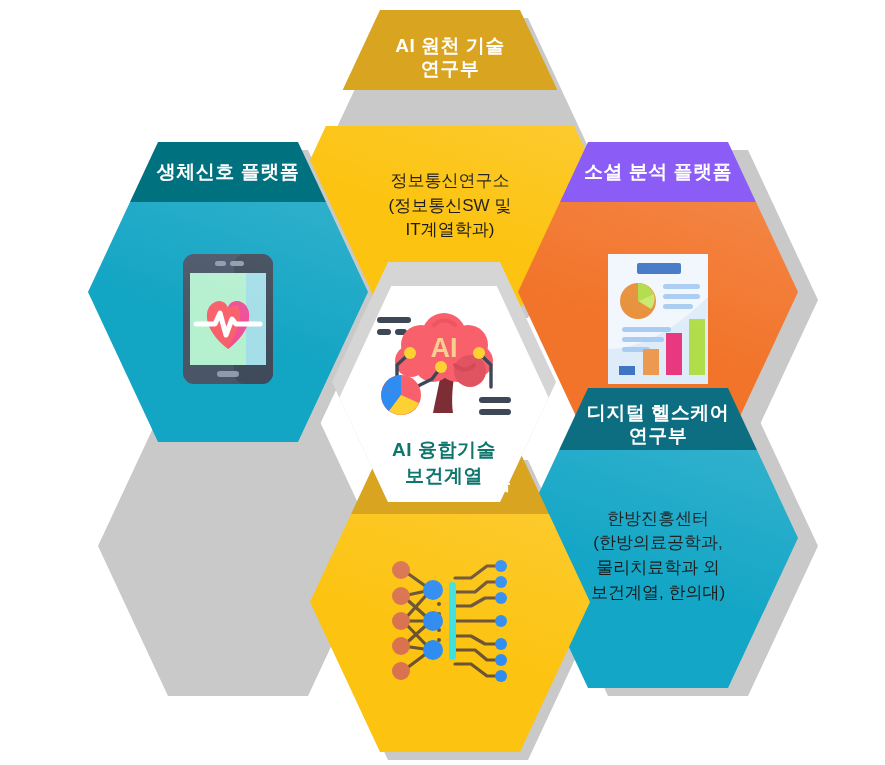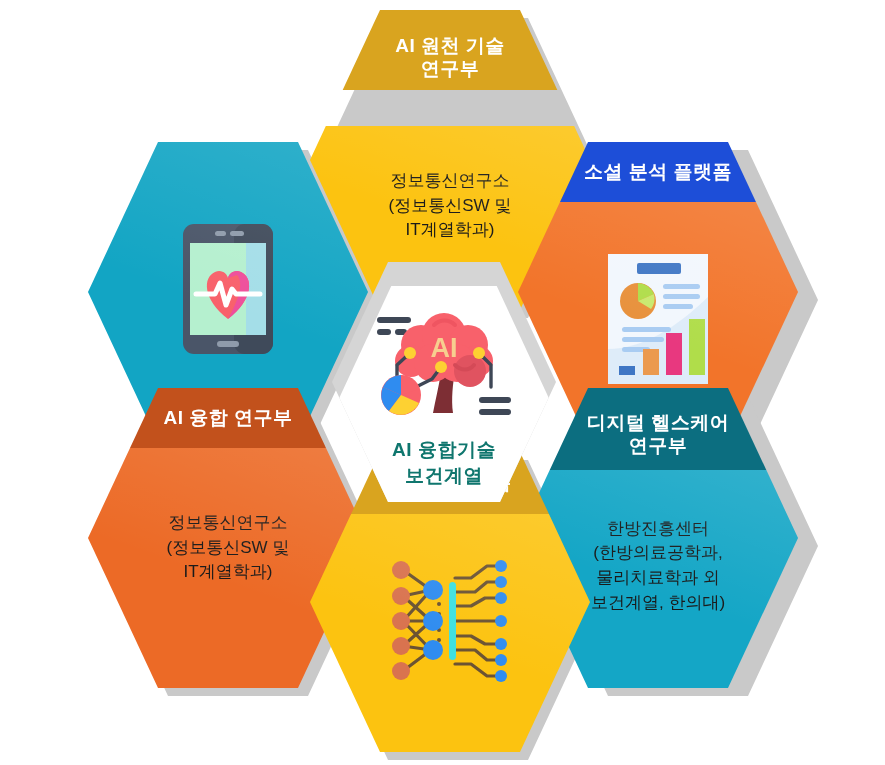--- a/index.html
+++ b/index.html
@@ -44,21 +44,21 @@
     -webkit-clip-path:polygon(25% 0%,75% 0%,100% 50%,75% 100%,25% 100%,0% 50%);
     clip-path:polygon(25% 0%,75% 0%,100% 50%,75% 100%,25% 100%,0% 50%);
     z-index:0;
   }
 
   
   .yellow .head{background:#d9a41f;}
   .yellow .body{background:#fcc310;}
   .teal   .head{background:#00717f;}
   .teal   .body{background:#12a5c4;}
-  .orange .head{background:#1d4ed8;}
+  .orange .head{background:#8b5cf6;}
   .orange .body{background:#f2742a;}
   .orangedeep .head{background:#c2511c;}
   .orangedeep .body{background:#ec6a26;}
   .tealdeep .head{background:#0c6e80;}
   .tealdeep .body{background:#14a6c6;}
   .yellowdeep .head{background:#d9a41f;}
   .yellowdeep .body{background:#fcc310;}
 
   
   .hex .body::after{
@@ -112,20 +112,25 @@
     <div class="body" style="font-size:17px;padding-bottom:24px;">
       <div class="lines">
         <div>정보통신연구소</div>
         <div>(정보통신SW 및</div>
         <div>IT계열학과)</div>
       </div>
     </div>
   </div>
 
   <div class="hex teal" id="hex-top-left" style="left:88px;top:142px;width:280px;height:300px;z-index:2;">
+    <div class="head" style="height:60px;font-size:19px;">
+      <div>
+        <div>생체신호 플랫폼</div>
+      </div>
+    </div>
     <div class="body">
       <span class="icon-wrap">
         <svg width="92" height="132" viewBox="0 0 92 132" aria-hidden="true">
           <rect x="1" y="1" width="90" height="130" rx="11" fill="#4a5568"></rect>
           <rect x="52" y="1" width="39" height="130" rx="11" fill="#3f4a5a"></rect>
           <rect x="8" y="20" width="76" height="92" fill="#b5f0cf"></rect>
           <rect x="64" y="20" width="20" height="92" fill="#9fd8f0" opacity=".75"></rect>
           <rect x="33" y="8" width="11" height="5" rx="2.5" fill="#8f9bab"></rect>
           <rect x="48" y="8" width="14" height="5" rx="2.5" fill="#8f9bab"></rect>
           <rect x="35" y="118" width="22" height="6" rx="3" fill="#8f9bab"></rect>
@@ -162,37 +167,23 @@
           </g>
           <rect x="12" y="113" width="16" height="9" fill="#3f76c4"></rect>
           <rect x="36" y="96" width="16" height="26" fill="#eb9a4f"></rect>
           <rect x="59" y="80" width="16" height="42" fill="#e8387f"></rect>
           <rect x="82" y="66" width="16" height="56" fill="#b0dd4a"></rect>
         </svg>
       </span>
     </div>
   </div>
 
-  <div class="hex orangedeep" id="hex-bottom-left" style="left:88px;top:388px;width:280px;height:300px;z-index:2;">
-    <div class="head" style="height:60px;font-size:19px;">
-      <div>
-        <div>AI 융합 연구부</div>
-      </div>
-    </div>
-    <div class="body" style="font-size:17px;padding-bottom:40px;">
-      <div class="lines">
-        <div>정보통신연구소</div>
-        <div>(정보통신SW 및</div>
-        <div>IT계열학과)</div>
-      </div>
-    </div>
-  </div>
 
   <div class="hex tealdeep" id="hex-bottom-right" style="left:518px;top:388px;width:280px;height:300px;z-index:2;">
-    <div class="head" style="height:82px;padding-top:10px;font-size:19px;">
+    <div class="head" style="height:62px;padding-top:10px;font-size:19px;">
       <div>
         <div>디지털 헬스케어</div>
         <div>연구부</div>
       </div>
     </div>
     <div class="body" style="font-size:17px;padding-bottom:26px;">
       <div class="lines">
         <div>한방진흥센터</div>
         <div>(한방의료공학과,</div>
         <div>물리치료학과 외</div>

